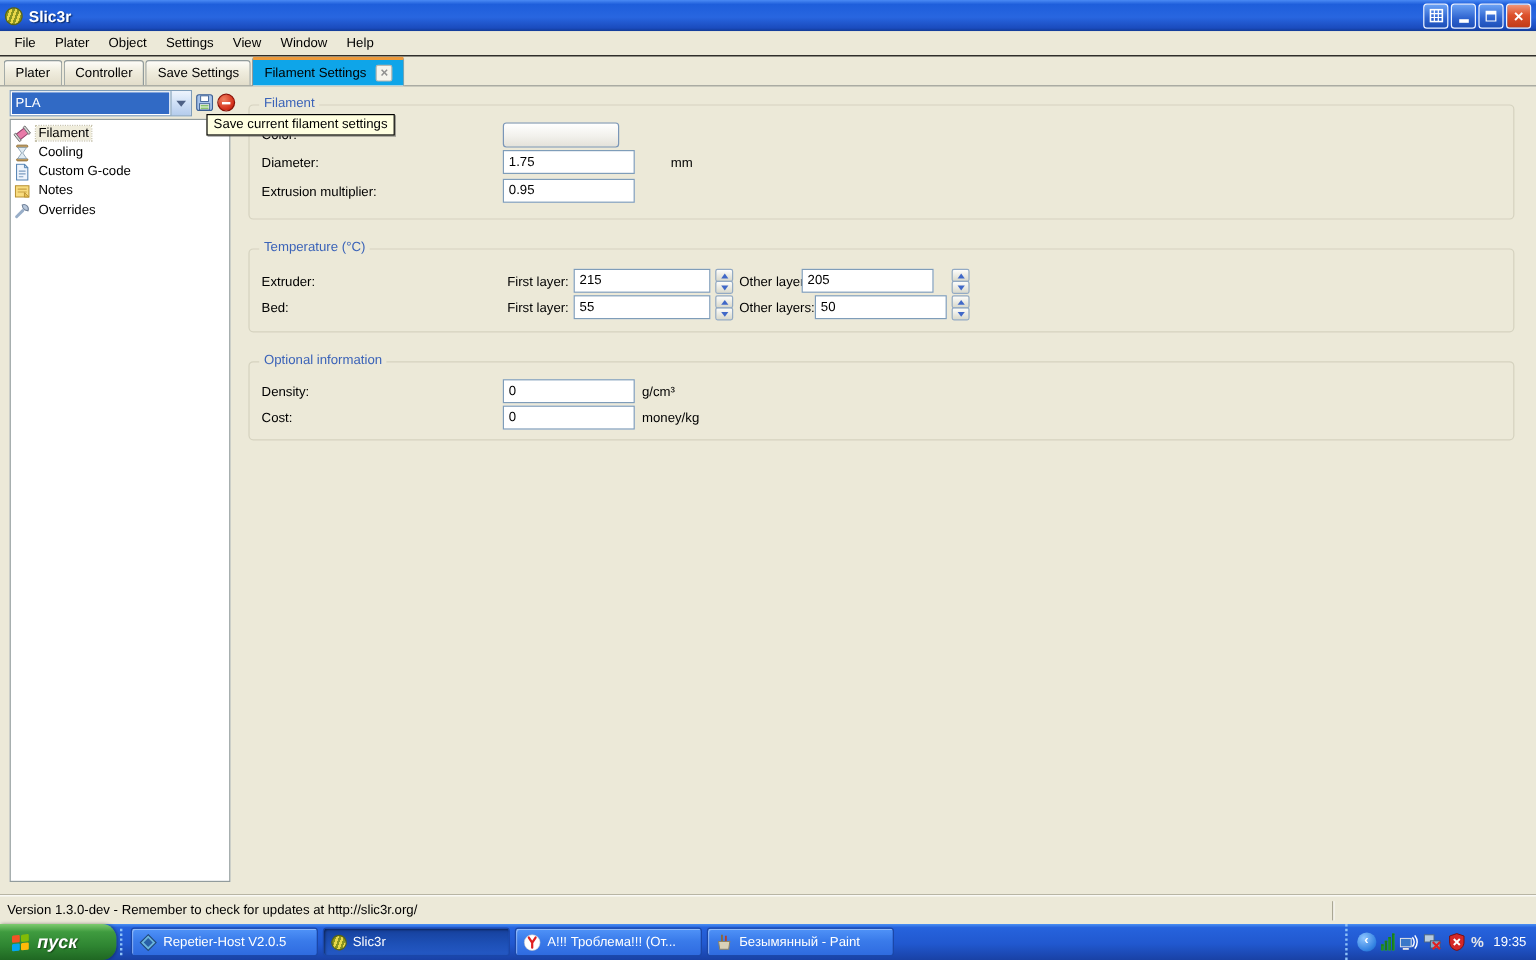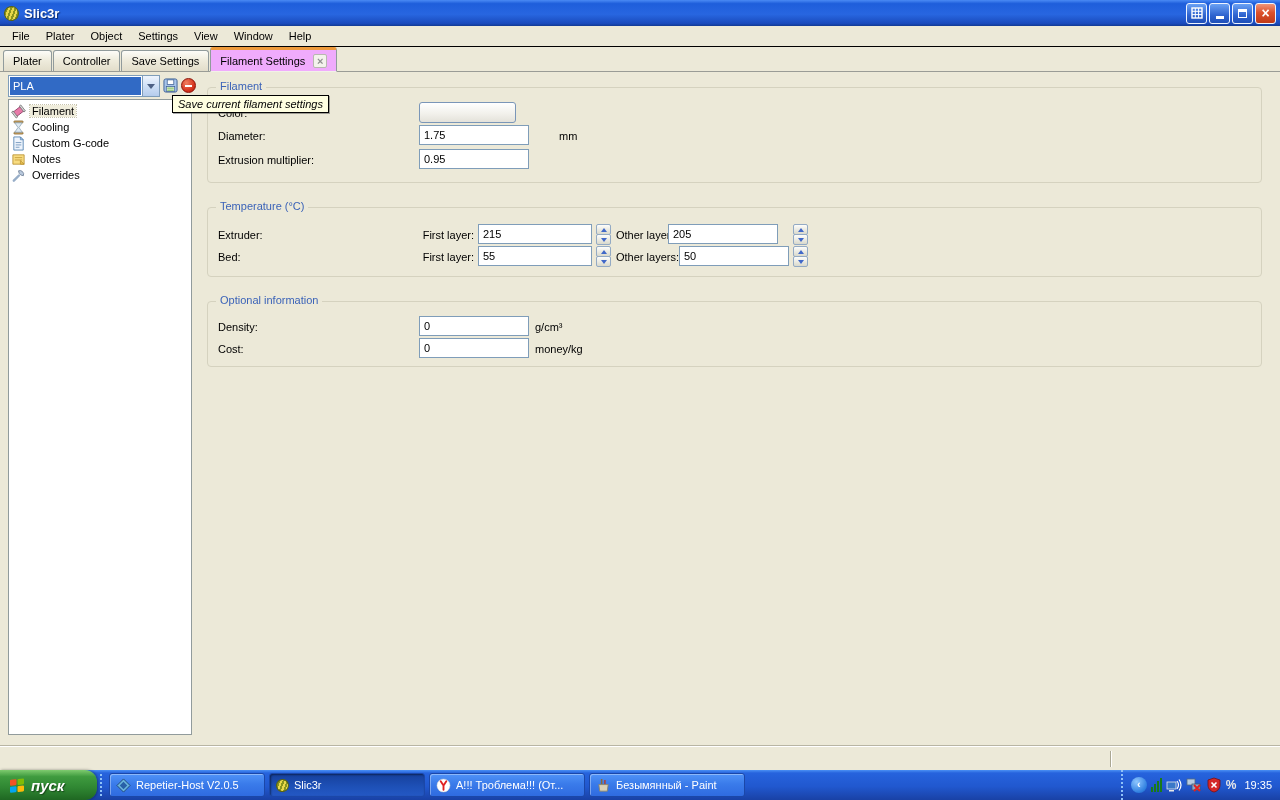--- a/index.html
+++ b/index.html
@@ -30,21 +30,21 @@
     background:#ece9d8; display:flex; align-items:center; padding-left:4px;
     border-bottom:1px solid #000000; }
   .menu-item { padding:2px 8px; cursor:default; }
 
   
   .tabbar { position:absolute; top:47px; left:0; width:1280px; height:25px;
     display:flex; align-items:flex-end; padding-left:3px; border-bottom:1px solid #9a9c96; }
   .tab { height:21px; display:flex; align-items:center; padding:0 9px; margin-right:1px;
     border:1px solid #919b9c; border-bottom:none; border-radius:3px 3px 0 0;
     background:linear-gradient(180deg,#fdfcf8,#efecdd 45%,#e2ddca); cursor:pointer; }
-  .tab.active { height:25px; background:#f0abfc; border-top:3px solid #ed9a3c;
+  .tab.active { height:25px; background:#0ea5e9; border-top:3px solid #ed9a3c;
     margin-bottom:-1px; border-bottom:1px solid #f2f1e8; z-index:3; }
   .tab-close { margin-left:8px; width:14px; height:14px; border:1px solid #b8b8b0;
     border-radius:2px; color:#8f8f8f; font-weight:bold; font-size:11px; line-height:12px;
     text-align:center; background:#f4f3ec; cursor:pointer; }
 
   
   .combo { position:absolute; top:75px; left:8px; width:152px; height:22px;
     border:1px solid #7f9db9; background:#fff; display:flex; cursor:pointer; }
   .combo-text { flex:1; background:#316ac5; color:#fff; padding:3px 3px; margin:1px; }
   .combo-btn { width:17px; background:linear-gradient(180deg,#eef4fd,#cfe0f6 50%,#b5ccec);
@@ -53,21 +53,21 @@
     border-top:5px solid #4d6185; }
   .tool-btn { position:absolute; top:76px; width:19px; height:19px; display:flex;
     align-items:center; justify-content:center; cursor:pointer; }
   .minus-circle { width:15px; height:15px; border-radius:50%;
     background:radial-gradient(circle at 35% 30%,#f08060,#d5311c 65%,#a81d0c);
     border:1px solid #8a1208; position:relative; }
   .minus-circle::after { content:""; position:absolute; left:3px; top:6px; width:7px; height:2px; background:#fff; }
 
   
   .tooltip { position:absolute; top:95px; left:172px; background:#ffffe1;
-    border:1px solid #000; padding:2px 5px; z-index:40; box-shadow:1px 1px 0 rgba(80,80,80,.5);font-style:italic; }
+    border:1px solid #000; padding:2px 5px; z-index:40; box-shadow:1px 1px 0 rgba(80,80,80,.5); }
 
   
   .tree { position:absolute; top:99px; left:8px; width:184px; height:636px;
     background:#fff; border:1px solid #919b9c; padding:3px 2px; }
   .tree-item { display:flex; align-items:center; height:16px; gap:4px; cursor:pointer; }
   .tree-item .lbl { padding:0 2px; }
   .tree-item.selected .lbl { background:#f0eddc; outline:1px dotted #c8c4ae; }
   .tree-icon { width:15px; height:15px; flex:0 0 15px; }
 
   
@@ -314,20 +314,21 @@
     <span class="gb-caption">Optional information</span>
     <div class="row" style="top:14px; left:10px;">Density:</div>
     <input class="field" style="position: absolute; top: 14px; left: 211px; width: 110px;" value="0">
     <div class="row" style="top:14px; left:327px;">g/cm³</div>
     <div class="row" style="top:36px; left:10px;">Cost:</div>
     <input class="field" style="position: absolute; top: 36px; left: 211px; width: 110px;" value="0">
     <div class="row" style="top:36px; left:327px;">money/kg</div>
   </div>
 
   <div class="statusbar">
+    <span>Version 1.3.0-dev - Remember to check for updates at http://slic3r.org/</span>
     <span class="sb-sep"></span>
   </div>
 
   <div class="taskbar">
     <div class="start-btn">
       <svg width="18" height="18" viewBox="0 0 18 18">
         <g transform="skewY(-6)">
           <rect x="2" y="4" width="6.5" height="6" rx="1" fill="#f35325"></rect>
           <rect x="9.5" y="4" width="6.5" height="6" rx="1" fill="#81bc06"></rect>
           <rect x="2" y="11" width="6.5" height="6" rx="1" fill="#05a6f0"></rect>

